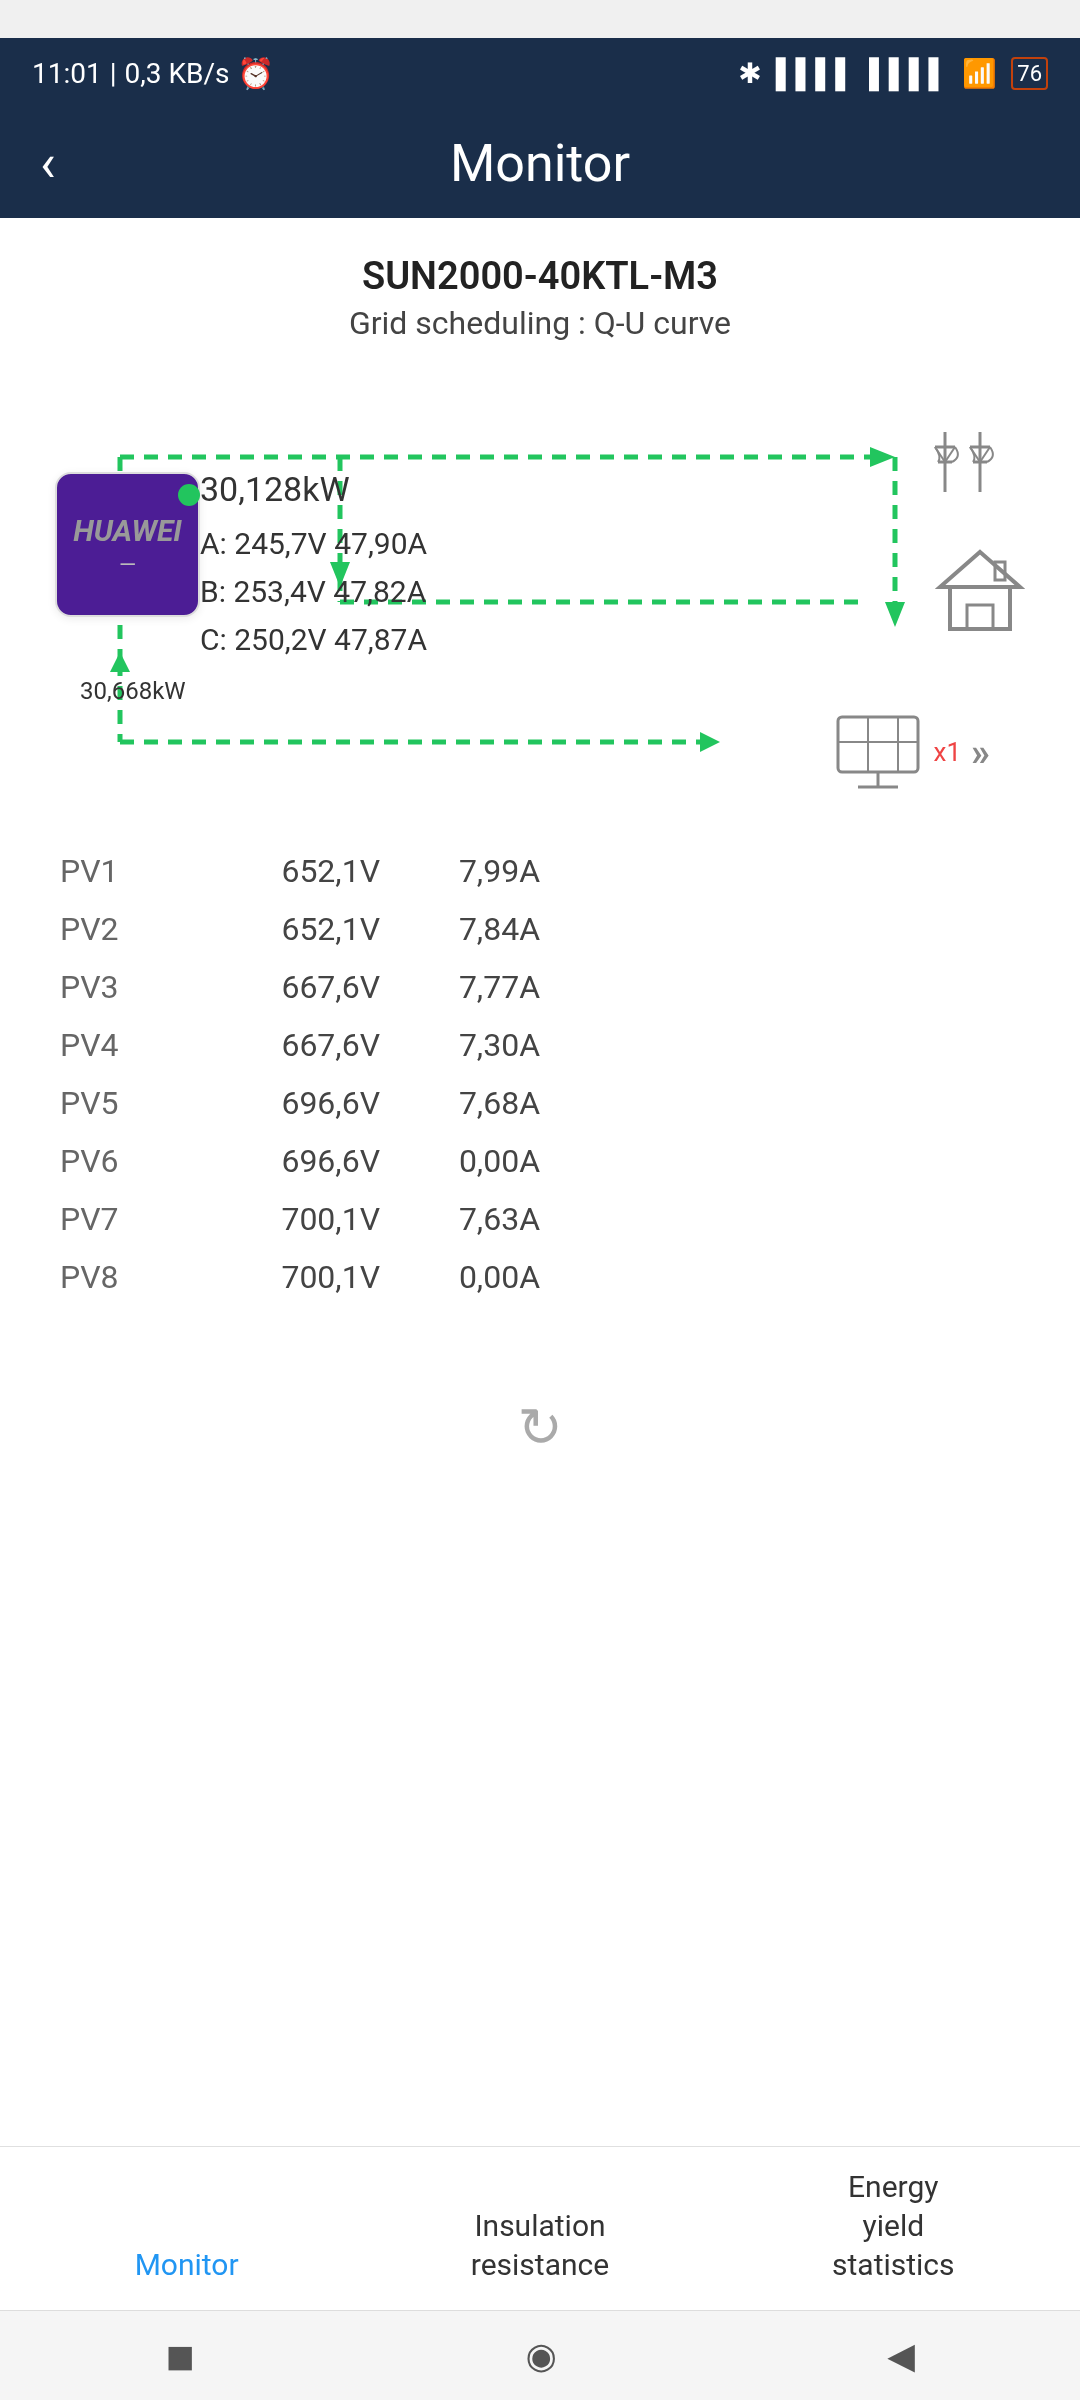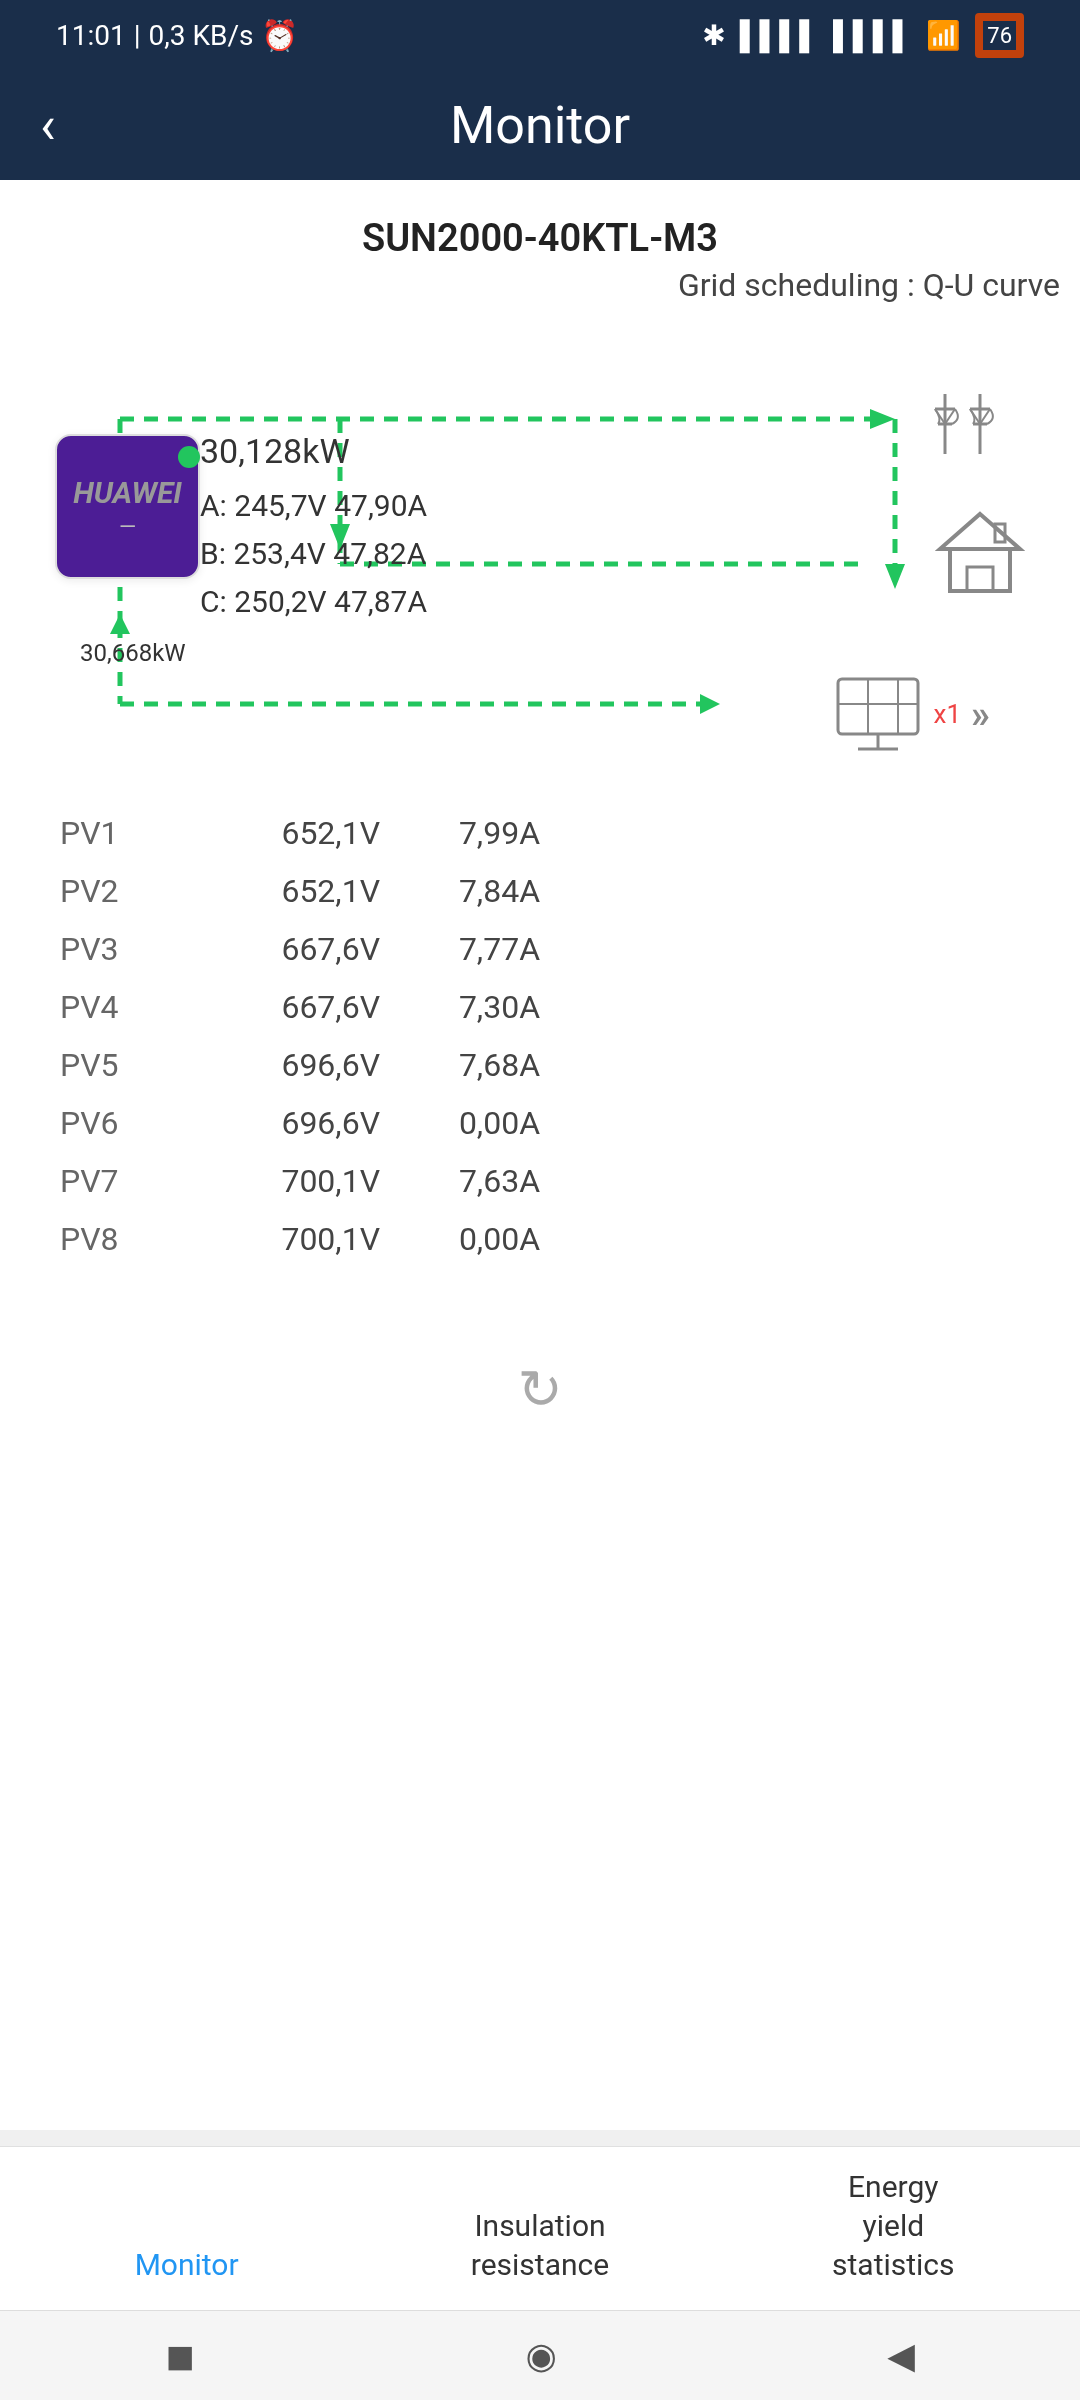--- a/index.html
+++ b/index.html
@@ -12,23 +12,24 @@
       overflow-x: hidden;
     }
 
     
     .status-bar {
       background: #1a2e4a;
       color: white;
       display: flex;
       justify-content: space-between;
       align-items: center;
-      padding: 18px 56px;
+      padding: 18px 32px;
       font-size: 28px;
       height: 70px;
+      margin-top: 38px;
     }
     .status-left { display: flex; align-items: center; gap: 8px; }
     .status-right { display: flex; align-items: center; gap: 14px; }
 
     
     .header {
       background: #1a2e4a;
       color: white;
       display: flex;
       align-items: center;
@@ -63,21 +64,20 @@
     }
     .device-name {
       font-size: 38px;
       font-weight: 600;
       color: #222;
     }
     .device-subtitle {
       font-size: 32px;
       color: #444;
       margin-top: 6px;
-      text-align: right;
     }
 
     
     .flow-diagram {
       position: relative;
       width: 100%;
       height: 460px;
       margin-top: 10px;
     }
 
@@ -281,21 +281,21 @@
     .android-btn {
       font-size: 36px;
       color: #555;
       cursor: pointer;
     }
 
     
     .battery-icon {
       display: inline-flex;
       align-items: center;
-      border: 8px solid #c2410c;
+      border: 2px solid #c2410c;
       border-radius: 4px;
       padding: 2px 4px;
       font-size: 22px;
       gap: 2px;
     }
   </style>
 </head>
 <body>
 
 <div class="status-bar">

